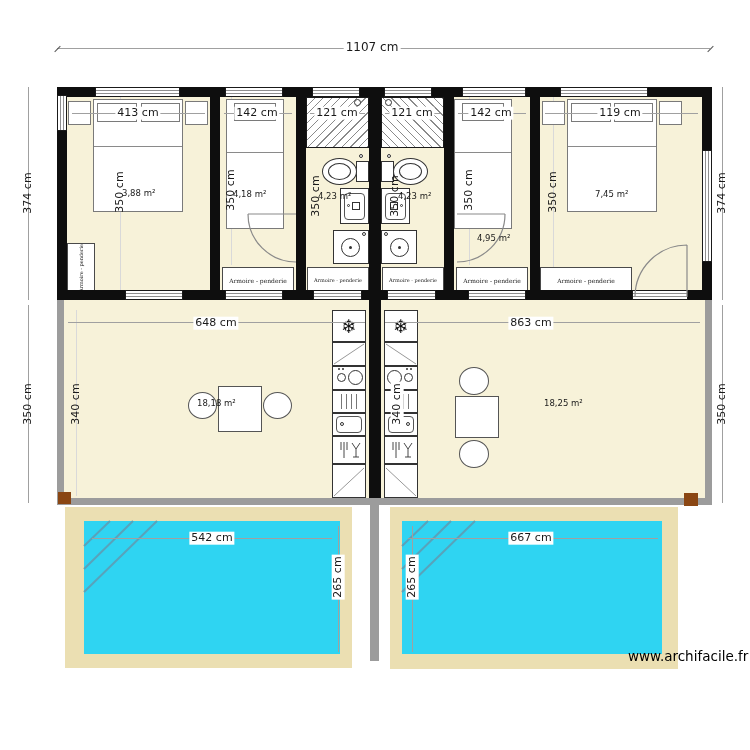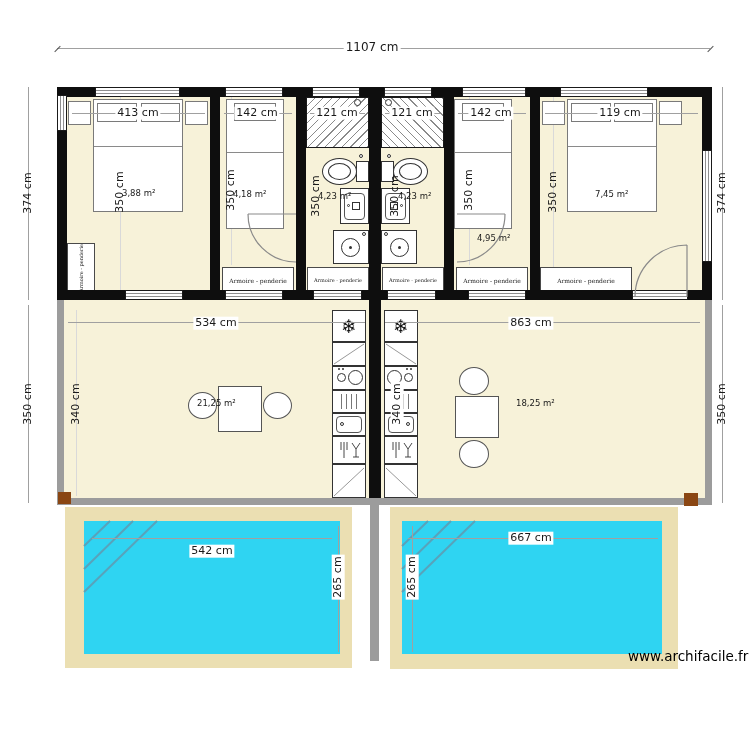--- a/index.html
+++ b/index.html
@@ -260,30 +260,30 @@
   <div class="dl v clear" style="left:553px;top:192px;">350 cm</div>
 
   <div class="al" style="left:122px;top:188px;">3,88 m²</div>
   <div class="al" style="left:233px;top:189px;">4,18 m²</div>
   <div class="al" style="left:318px;top:191px;">4,23 m²</div>
   <div class="al" style="left:398px;top:191px;">4,23 m²</div>
   <div class="al" style="left:477px;top:189px;margin-top:44px;">4,95 m²</div>
   <div class="al" style="left:595px;top:189px;">7,45 m²</div>
 
   <div class="line" style="left:68px;top:322px;width:297px;height:1px;"></div>
-  <div class="dl" style="left:216px;top:323px;">534 cm</div>
+  <div class="dl" style="left:216px;top:323px;">648 cm</div>
   <div class="line" style="left:385px;top:322px;width:315px;height:1px;"></div>
   <div class="dl" style="left:531px;top:323px;">863 cm</div>
   <div class="dl v clear" style="left:76px;top:404px;">340 cm</div>
   <div class="dl v" style="left:397px;top:404px;">340 cm</div>
-  <div class="al" style="left:197px;top:398px;">21,25 m²</div>
-  <div class="al" style="left:516px;top:398px;">18,25 m²</div>
+  <div class="al" style="left:197px;top:398px;">18,18 m²</div>
+  <div class="al" style="left:544px;top:398px;">18,25 m²</div>
 
   <div class="line" style="left:92px;top:538px;width:240px;height:1px;"></div>
-  <div class="dl" style="left:212px;top:551px;text-align:right;">542 cm</div>
+  <div class="dl" style="left:212px;top:538px;text-align:right;">542 cm</div>
   <div class="line" style="left:338px;top:526px;width:1px;height:126px;"></div>
   <div class="dl v" style="left:338px;top:577px;">265 cm</div>
   <div class="line" style="left:408px;top:538px;width:250px;height:1px;"></div>
   <div class="dl" style="left:531px;top:538px;">667 cm</div>
   <div class="line" style="left:412px;top:526px;width:1px;height:126px;"></div>
   <div class="dl v" style="left:412px;top:577px;">265 cm</div>
 
   <div class="wm" style="left:628px;top:648px;">www.archifacile.fr</div>
 
 </div>

